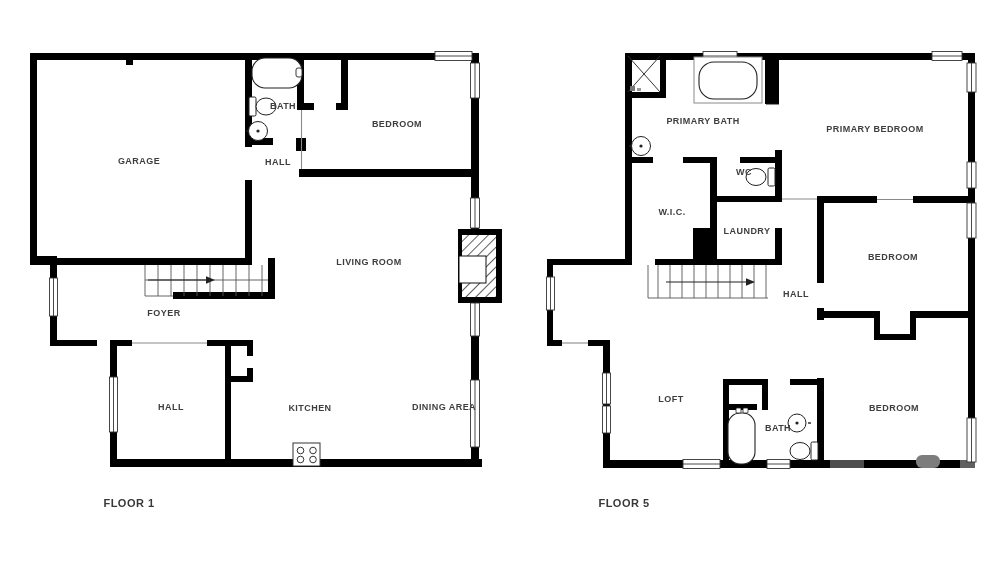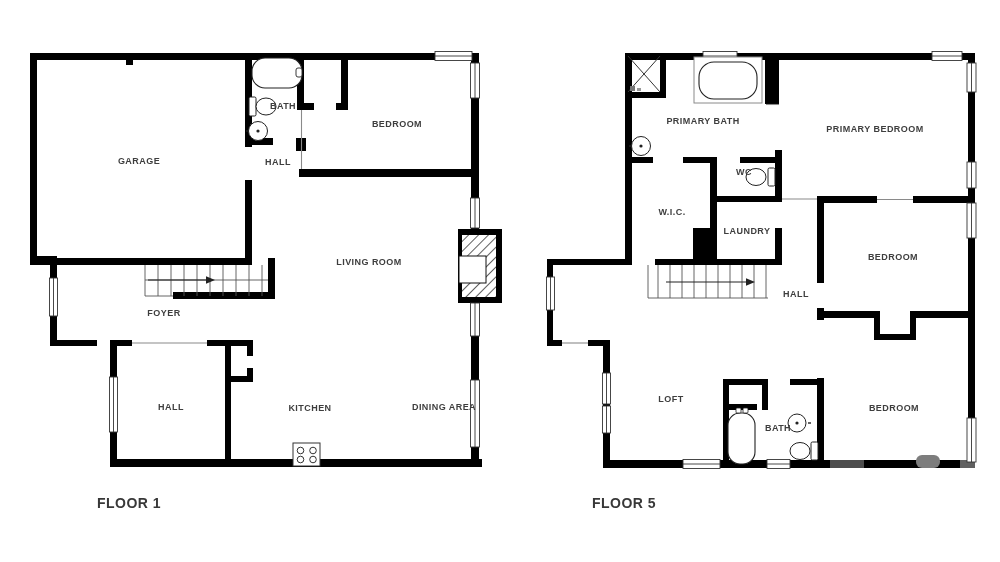--- a/index.html
+++ b/index.html
@@ -1,21 +1,21 @@
 <!DOCTYPE html>
 <html><head>
 <meta charset="utf-8">
 <style>
   html,body{margin:0;padding:0;background:#ffffff;}
   #stage{position:relative;width:1000px;height:562px;background:#ffffff;overflow:hidden;
          font-family:"Liberation Sans",sans-serif;}
   #planSvg{position:absolute;left:0;top:0;}
   .label{position:absolute;transform:translate(-50%,-50%);font-size:9px;letter-spacing:.45px;
          color:#3e3e3e;white-space:nowrap;font-weight:700;}
-  .floor-title{font-size:14px;color:#383838;letter-spacing:.5px;}
+  .floor-title{font-size:11px;color:#383838;letter-spacing:.5px;}
 </style>
 </head>
 <body>
 
 <div id="stage">
 
 <svg id="planSvg" width="1000" height="562" viewBox="0 0 1000 562">
   <defs>
     <pattern id="hatch" width="7" height="7" patternUnits="userSpaceOnUse" patternTransform="rotate(45)">
       <rect width="7" height="7" fill="#ffffff"></rect>

